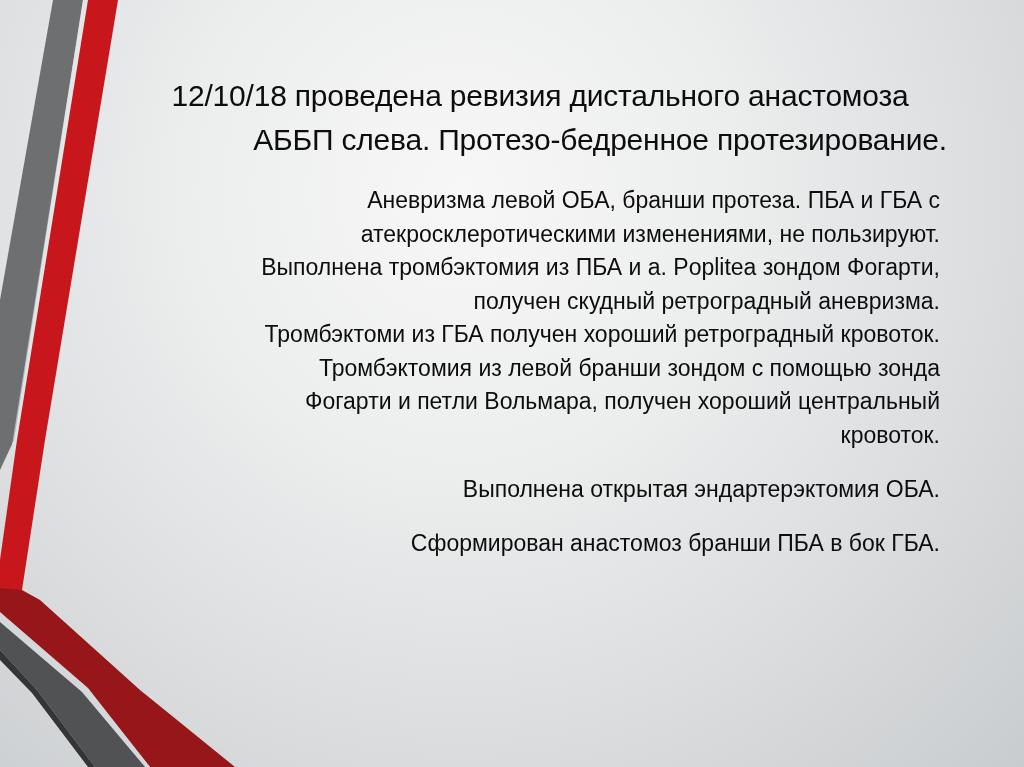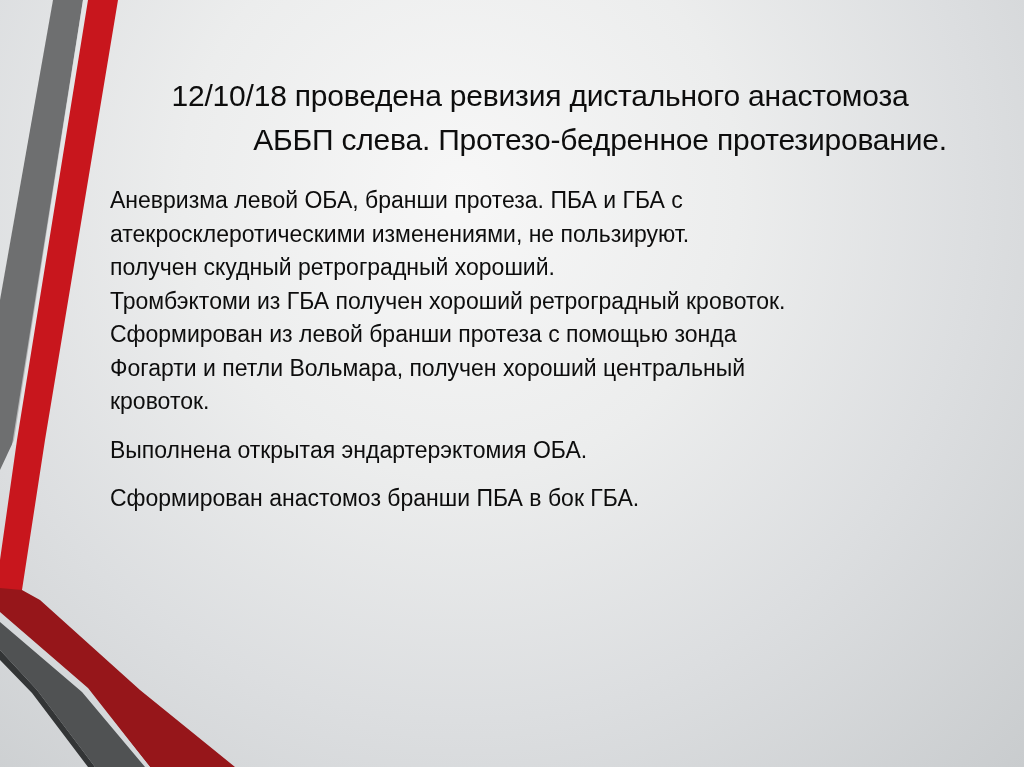--- a/index.html
+++ b/index.html
@@ -46,29 +46,30 @@
     }
     .title .line1 { padding-left: 0; }
     .title .line2 { padding-left: 120px; }
     .body-text {
       position: absolute;
       left: 110px;
       top: 184px;
       width: 830px;
       font-size: 23px;
       font-family: "Liberation Sans", sans-serif;
+      text-align: right;
     }
     .para {
       margin: 0;
       line-height: 33.5px;
       white-space: nowrap;
     }
     .para.single {
       line-height: 33px;
-      margin-top: 15px;
+      margin-top: 21px;
     }
   </style>
 </head>
 <body>
 
 <div class="slide">
 
   <svg class="decor" viewBox="0 0 1024 767" width="1024" height="767">
 
     <polygon points="53,0 83,0 14,440 0,470 0,300" fill="#6e6f70"></polygon>
@@ -88,23 +89,24 @@
 
   <div class="title">
     <span class="line line1">12/10/18 проведена ревизия дистального анастомоза</span>
     <span class="line line2">АББП слева. Протезо-бедренное протезирование.</span>
   </div>
 
   <div class="body-text">
     <div>
       <p class="para">Аневризма левой ОБА, бранши протеза. ПБА и ГБА с</p>
       <p class="para">атекросклеротическими   изменениями, не пользируют.</p>
-      <p class="para">получен скудный ретроградный хороший.</p>
+      <p class="para">Выполнена тромбэктомия из ПБА и а. Poplitea зондом Фогарти,</p>
+      <p class="para">получен скудный ретроградный аневризма.</p>
       <p class="para">Тромбэктоми из ГБА получен хороший ретроградный кровоток.</p>
-      <p class="para">Сформирован из левой бранши протеза с помощью зонда</p>
+      <p class="para">Тромбэктомия из левой бранши зондом с помощью зонда</p>
       <p class="para">Фогарти и петли Вольмара, получен хороший центральный</p>
       <p class="para">кровоток.</p>
     </div>
     <p class="para single">Выполнена открытая эндартерэктомия ОБА.</p>
     <p class="para single">Сформирован анастомоз бранши ПБА в бок ГБА.</p>
   </div>
 
 </div>
 
 </body></html>

